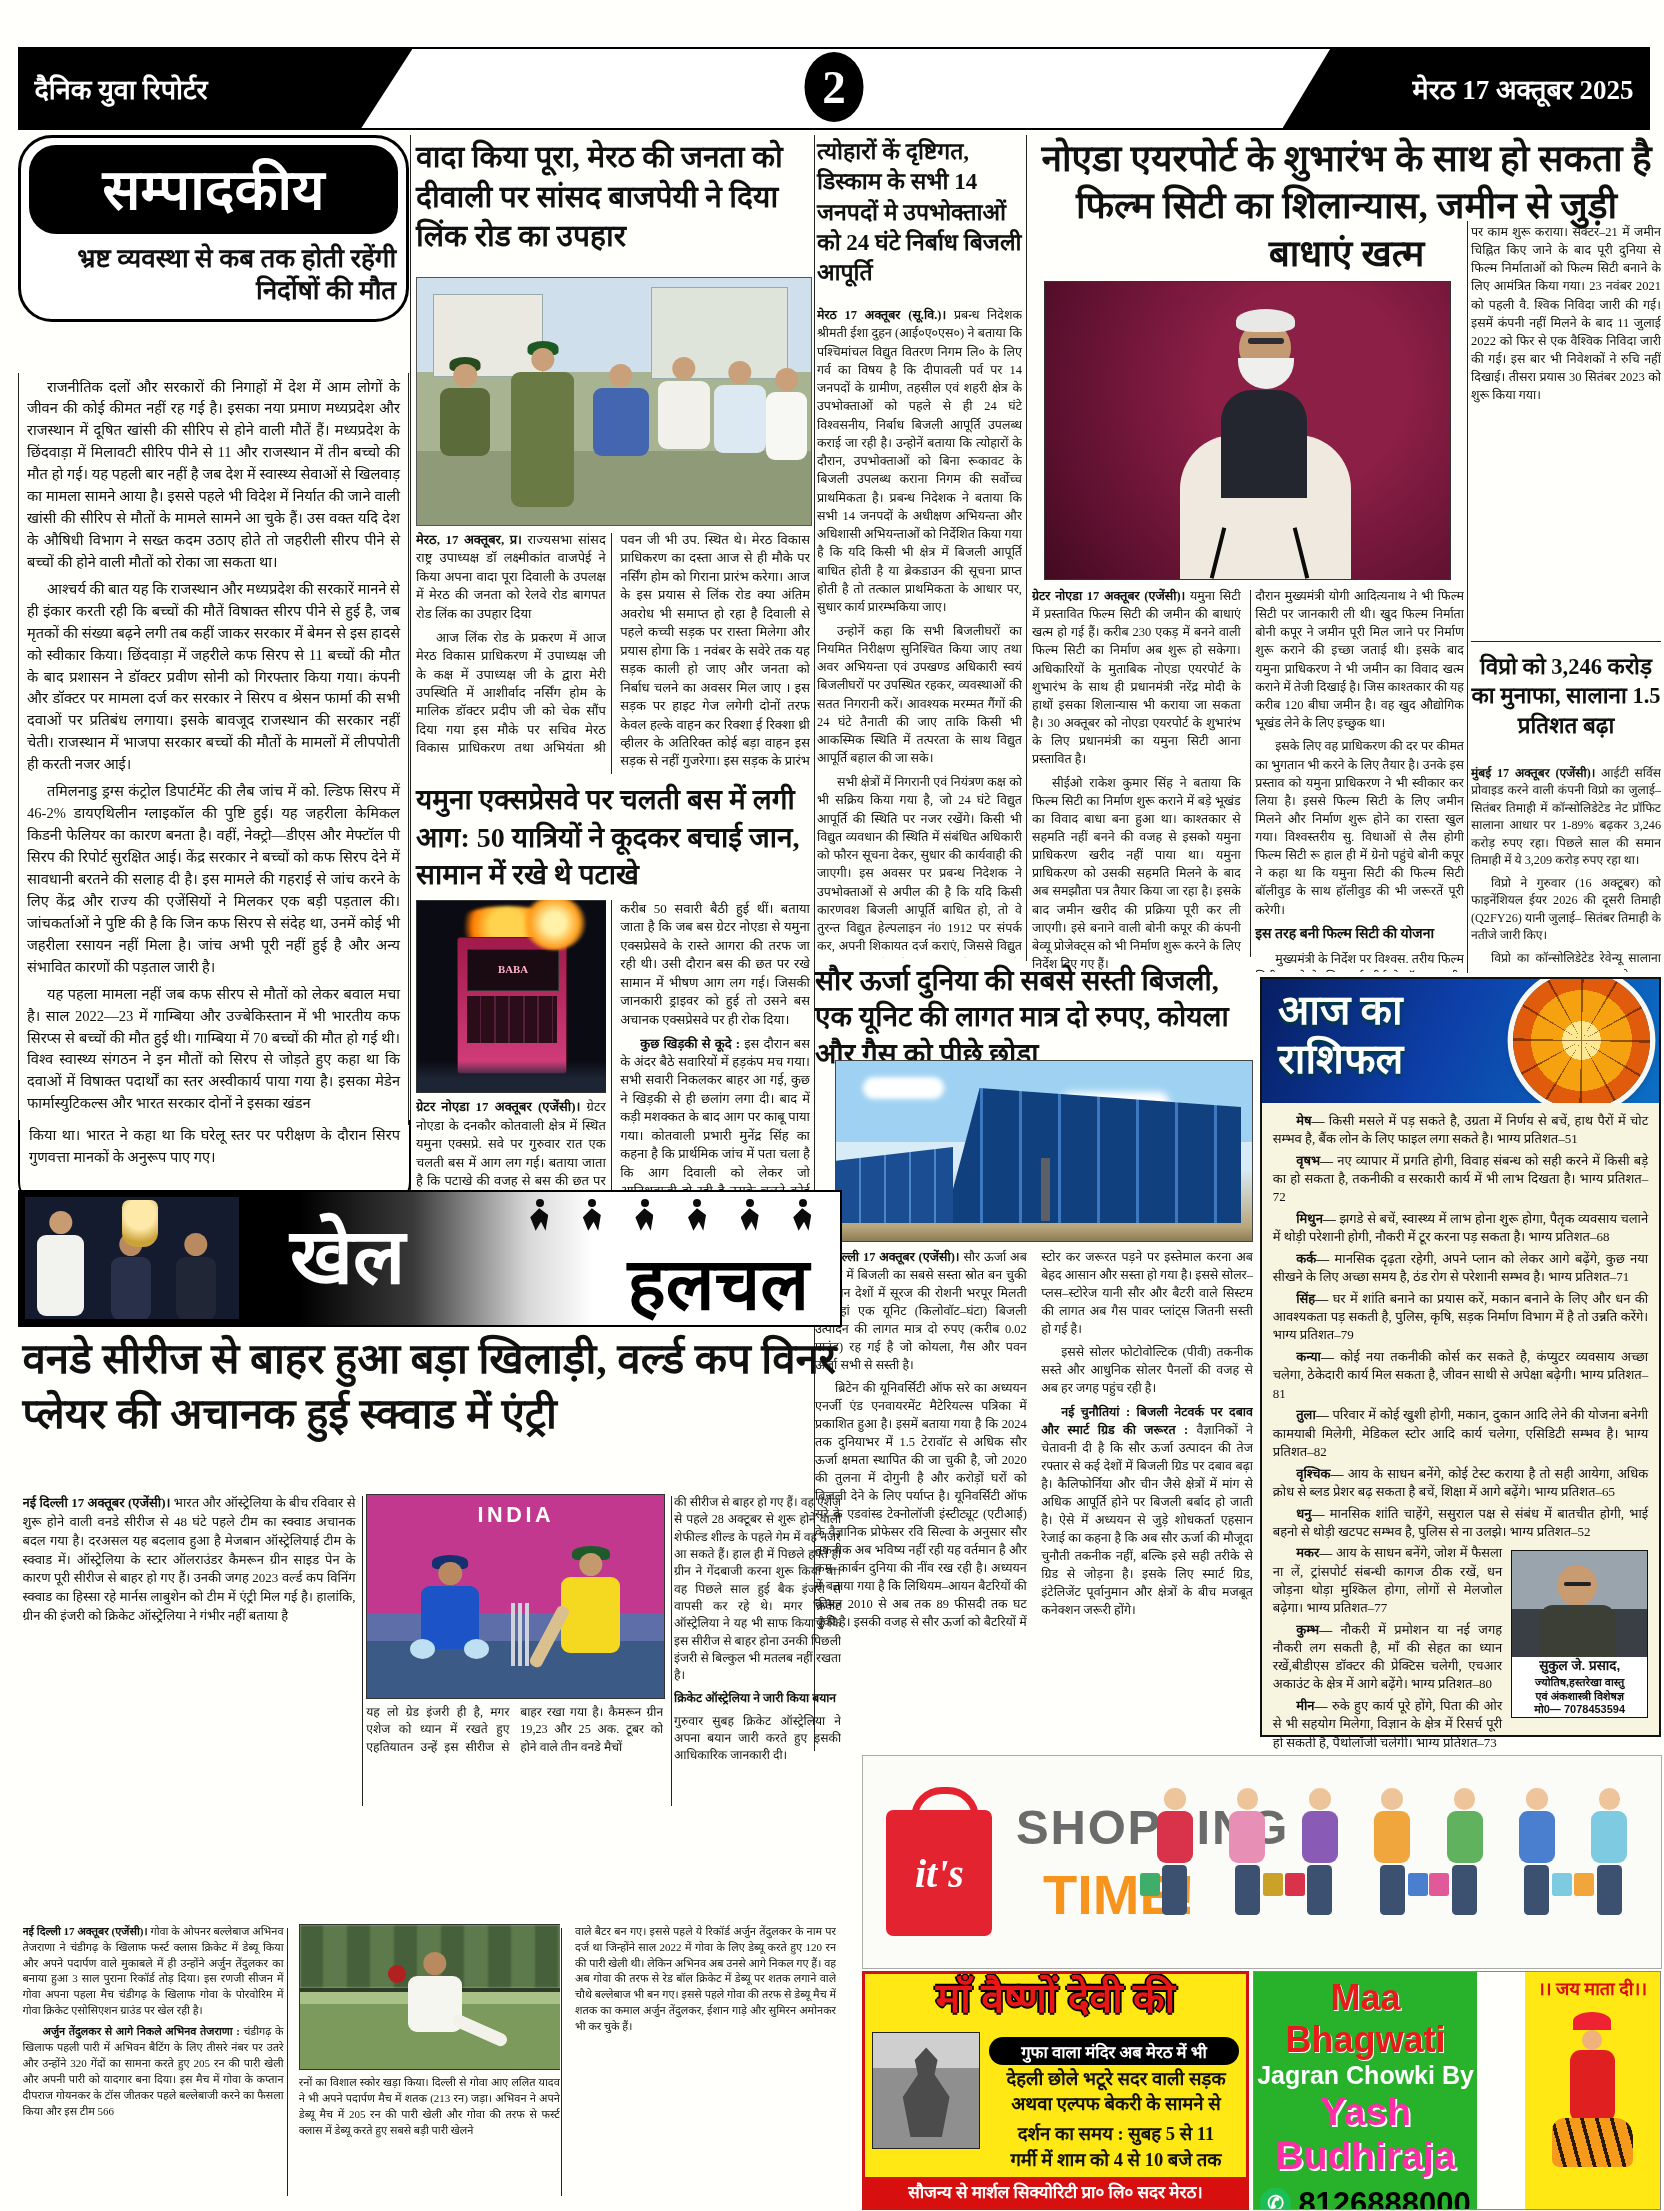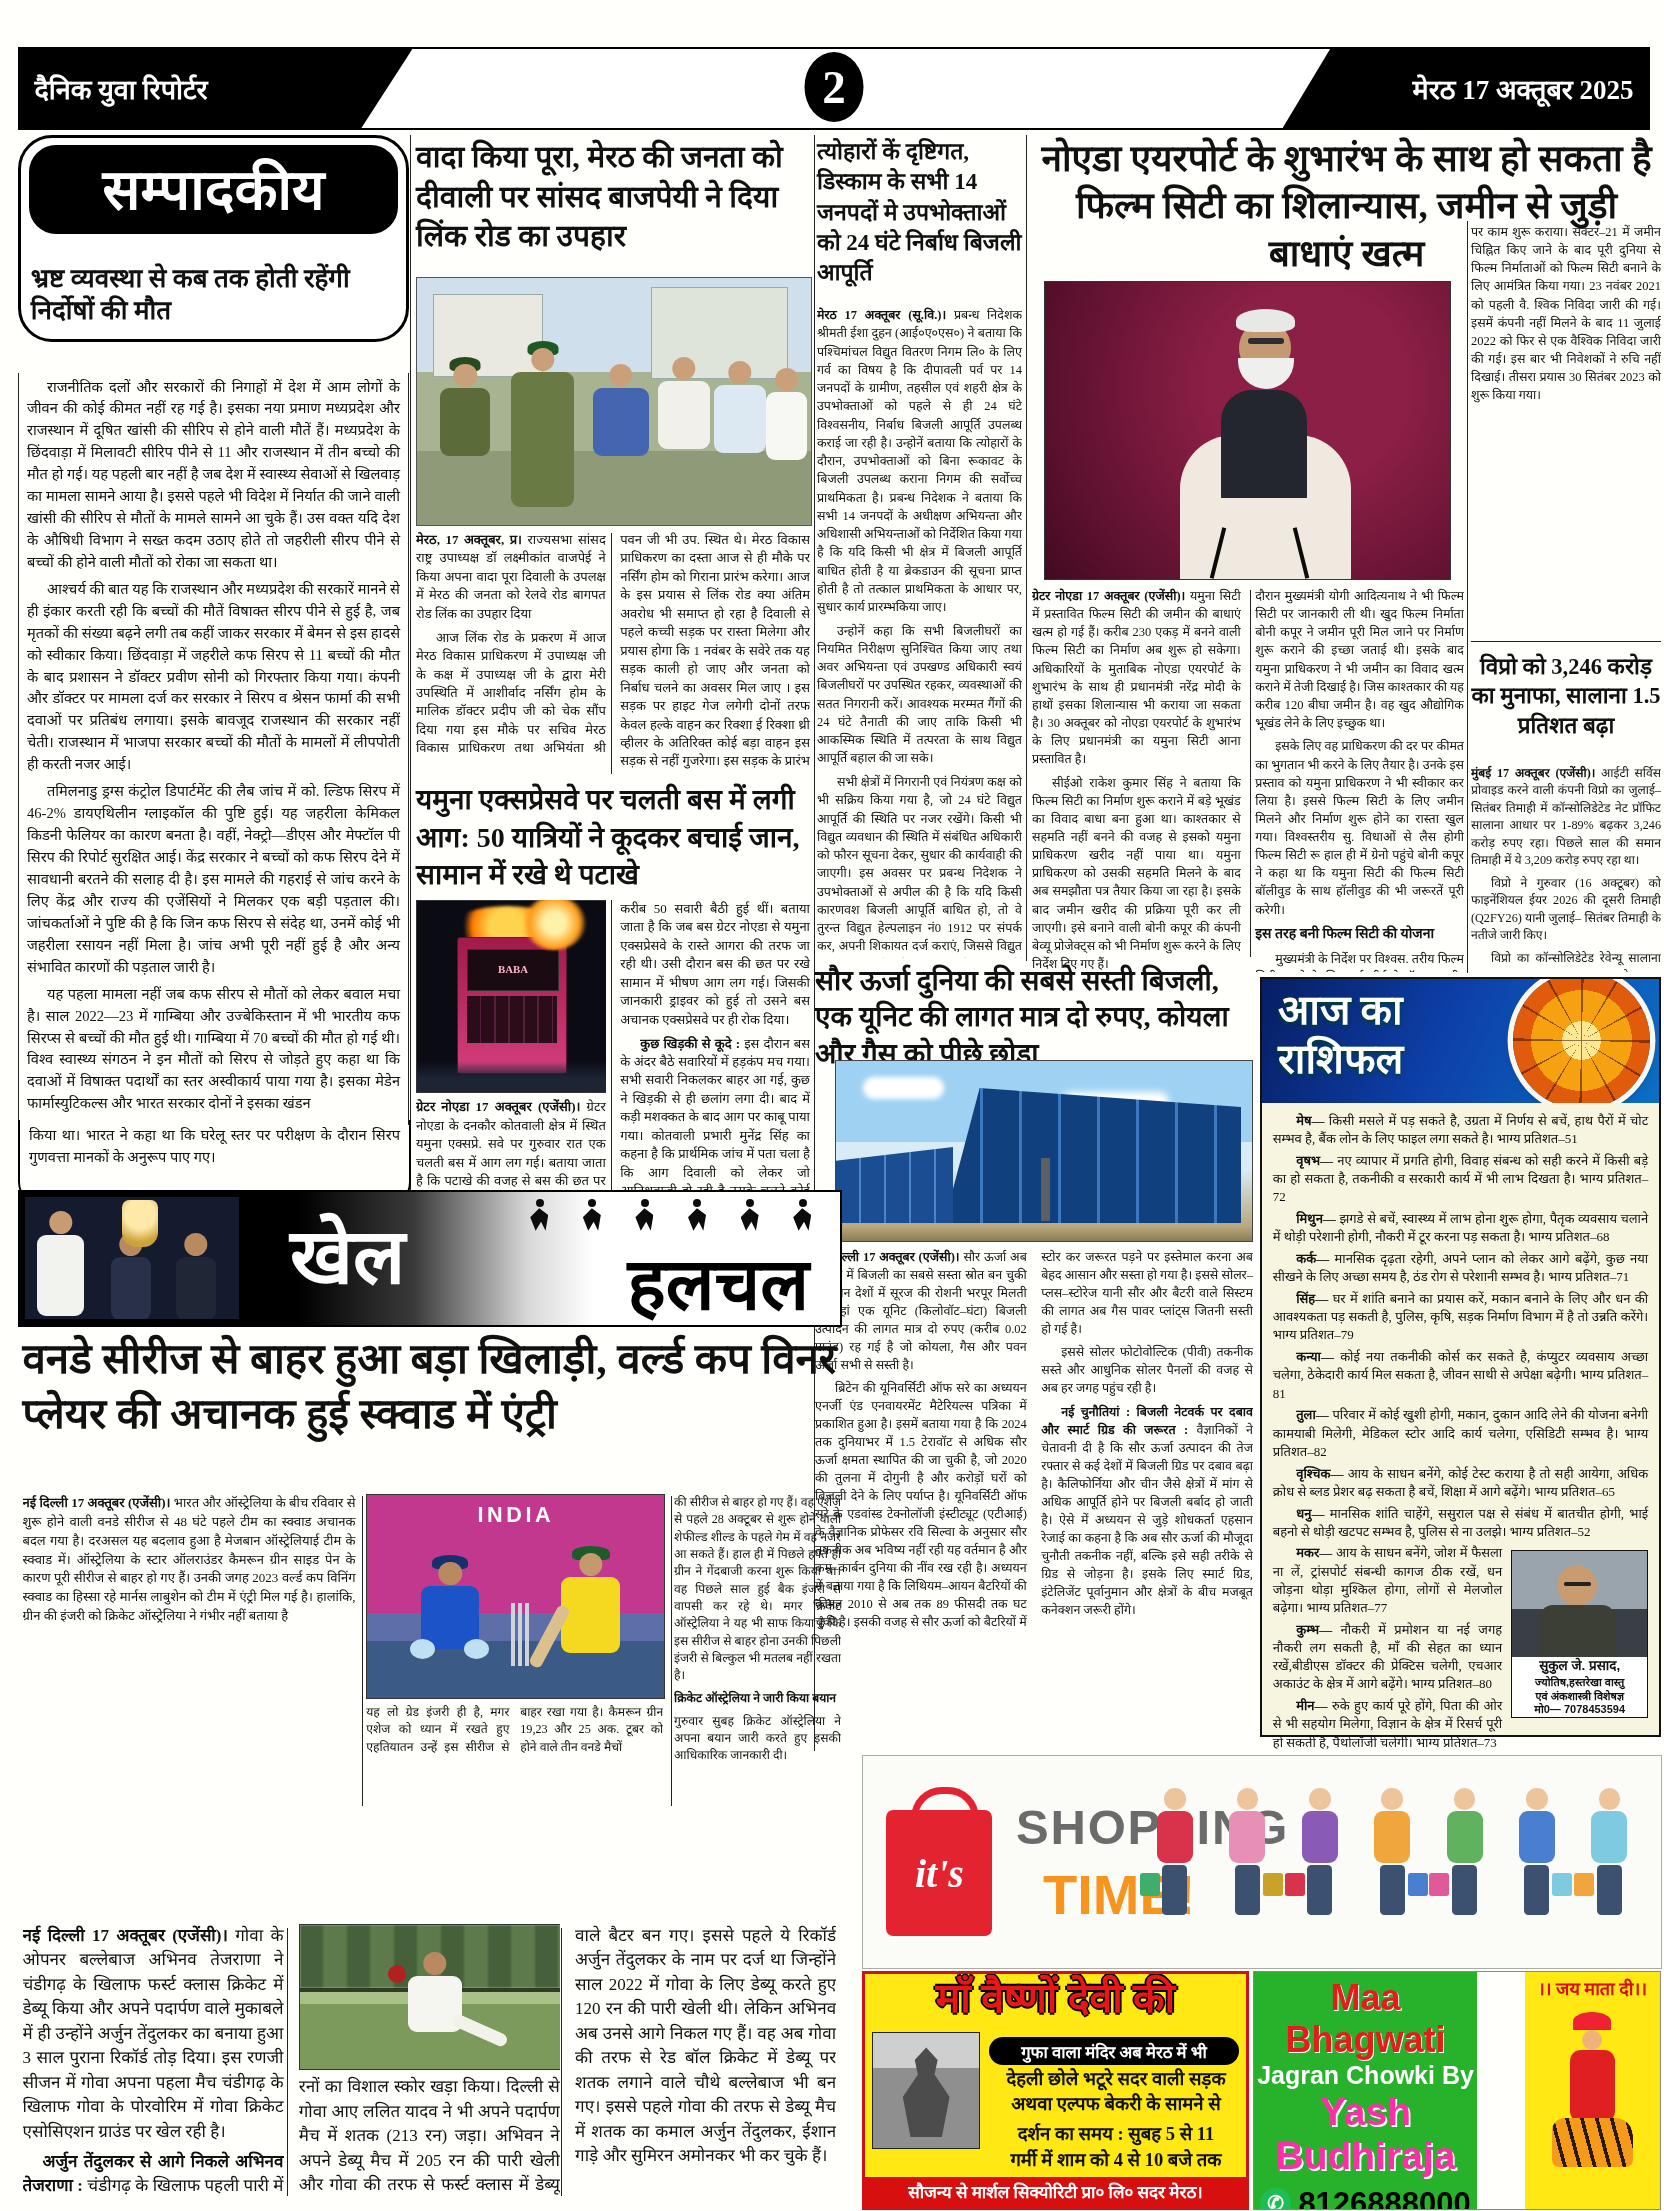--- a/index.html
+++ b/index.html
@@ -21,21 +21,21 @@
             font-size:27px;font-weight:bold;}
   #hdr-right{right:0;width:351px;clip-path:polygon(13% 0,100% 0,100% 100%,0 100%);justify-content:flex-end;
              padding-right:14.4px;font-size:27px;font-weight:bold;}
   #hdr-oval{position:absolute;left:50%;top:2.7px;transform:translateX(-50%);width:59px;height:70px;
             background:#000;border-radius:50%;color:#fff;display:flex;align-items:center;justify-content:center;
             font-size:47px;font-weight:bold;}
 
   
   #ed-headbox{left:18px;top:135px;width:391px;border:3.6px solid #000;border-radius:34px;background:#fff;padding:7.2px 8px 9px;box-sizing:border-box;}
   #ed-banner{background:#000;color:#fff;border-radius:27px;text-align:center;font-size:56px;font-weight:bold;padding:3.6px 0 9px;}
-  #ed-sub{font-size:26px;font-weight:bold;text-align:left;padding:9px 1.8px 1.8px;line-height:1.25;margin-top:20px;}
+  #ed-sub{font-size:26px;font-weight:bold;text-align:right;padding:9px 1.8px 1.8px;line-height:1.25;}
   #ed-body{left:18px;top:373px;width:373px;height:745px;padding:3.6px 8px;font-size:14.6px;line-height:1.5;
            border-left:1.4px solid #222;border-right:1.4px solid #222;}
   #ed-tail{left:18px;top:1120px;width:371px;height:76px;border:2.3px solid #000;border-top:none;
            border-radius:0 0 27px 27px;padding:5.4px 9px;font-size:14.6px;line-height:1.5;}
 
   
   #lr-head{left:416px;top:137px;width:394px;font-size:30px;font-weight:bold;line-height:1.32;}
   #lr-photo{left:416px;top:277px;width:394px;height:247px;border:0.9px solid #555;background:linear-gradient(180deg,#cfe0ec 0 38%,#a8b391 38% 70%,#8f9a78 70% 100%);}
   #lr-body{left:416px;top:531px;width:394px;height:245px;column-count:2;column-gap:14.4px;font-size:13px;line-height:1.42;}
 
@@ -98,21 +98,21 @@
               clip-path:polygon(50% 0,100% 30%,85% 100%,60% 60%,30% 100%,0 40%);}
   #a1-head{left:22.5px;top:1332px;width:819px;font-size:42px;font-weight:bold;line-height:1.3;}
   #a1-wrap{left:22.5px;top:1494px;width:819px;height:315px;display:flex;gap:10.8px;}
   #a1-col1{width:333px;font-size:13px;line-height:1.45;overflow:hidden;}
   #a1-mid{width:297px;}
   #a1-photo{width:297px;height:203px;border:0.9px solid #333;position:relative;background:linear-gradient(180deg,#c2388f 0 58%,#5d6ea8 58% 72%,#3c5a86 72% 100%);overflow:hidden;}
   #a1-cap{margin-top:5.4px;column-count:2;column-gap:10.8px;font-size:12.2px;line-height:1.4;height:97px;overflow:hidden;}
   #a1-col3{width:167px;font-size:12.2px;line-height:1.42;overflow:hidden;}
   #a2-head{left:22.5px;top:1813px;width:819px;font-size:35px;font-weight:bold;line-height:1.3;}
   #a2-wrap{left:22.5px;top:1924px;width:819px;height:275px;display:flex;gap:15.3px;}
-  .a2-col{width:261px;font-size:17px;line-height:1.44;overflow:hidden;}
+  .a2-col{width:261px;font-size:11px;line-height:1.44;overflow:hidden;}
   #a2-photo{width:261px;height:144px;border:0.9px solid #333;position:relative;margin-bottom:5.4px;
             background:linear-gradient(180deg,#a9c086 0 55%,#7d9a5d 55% 100%);overflow:hidden;}
 
   
   #ad-shop{left:862px;top:1755px;width:798px;height:212px;border:1.8px solid #aaa;background:#fbfbf7;position:absolute;overflow:hidden;}
   #shop-bag{position:absolute;left:23.4px;top:54px;width:106px;height:126px;background:#e42330;border-radius:7.2px;
             display:flex;align-items:center;justify-content:center;color:#fff;font-size:40px;font-weight:bold;font-style:italic;}
   #shop-bag::before{content:"";position:absolute;top:-23.4px;left:25px;width:54px;height:36px;border:7.2px solid #e42330;border-bottom:none;border-radius:31px 31px 0 0;}
   #shop-t1{position:absolute;left:153px;top:43px;font-family:"Liberation Sans",sans-serif;font-weight:bold;font-size:49px;color:#6b6b6b;letter-spacing:1.8px;}
   #shop-t2{position:absolute;left:180px;top:106px;font-family:"Liberation Sans",sans-serif;font-weight:bold;font-size:56px;color:#f7941d;}

